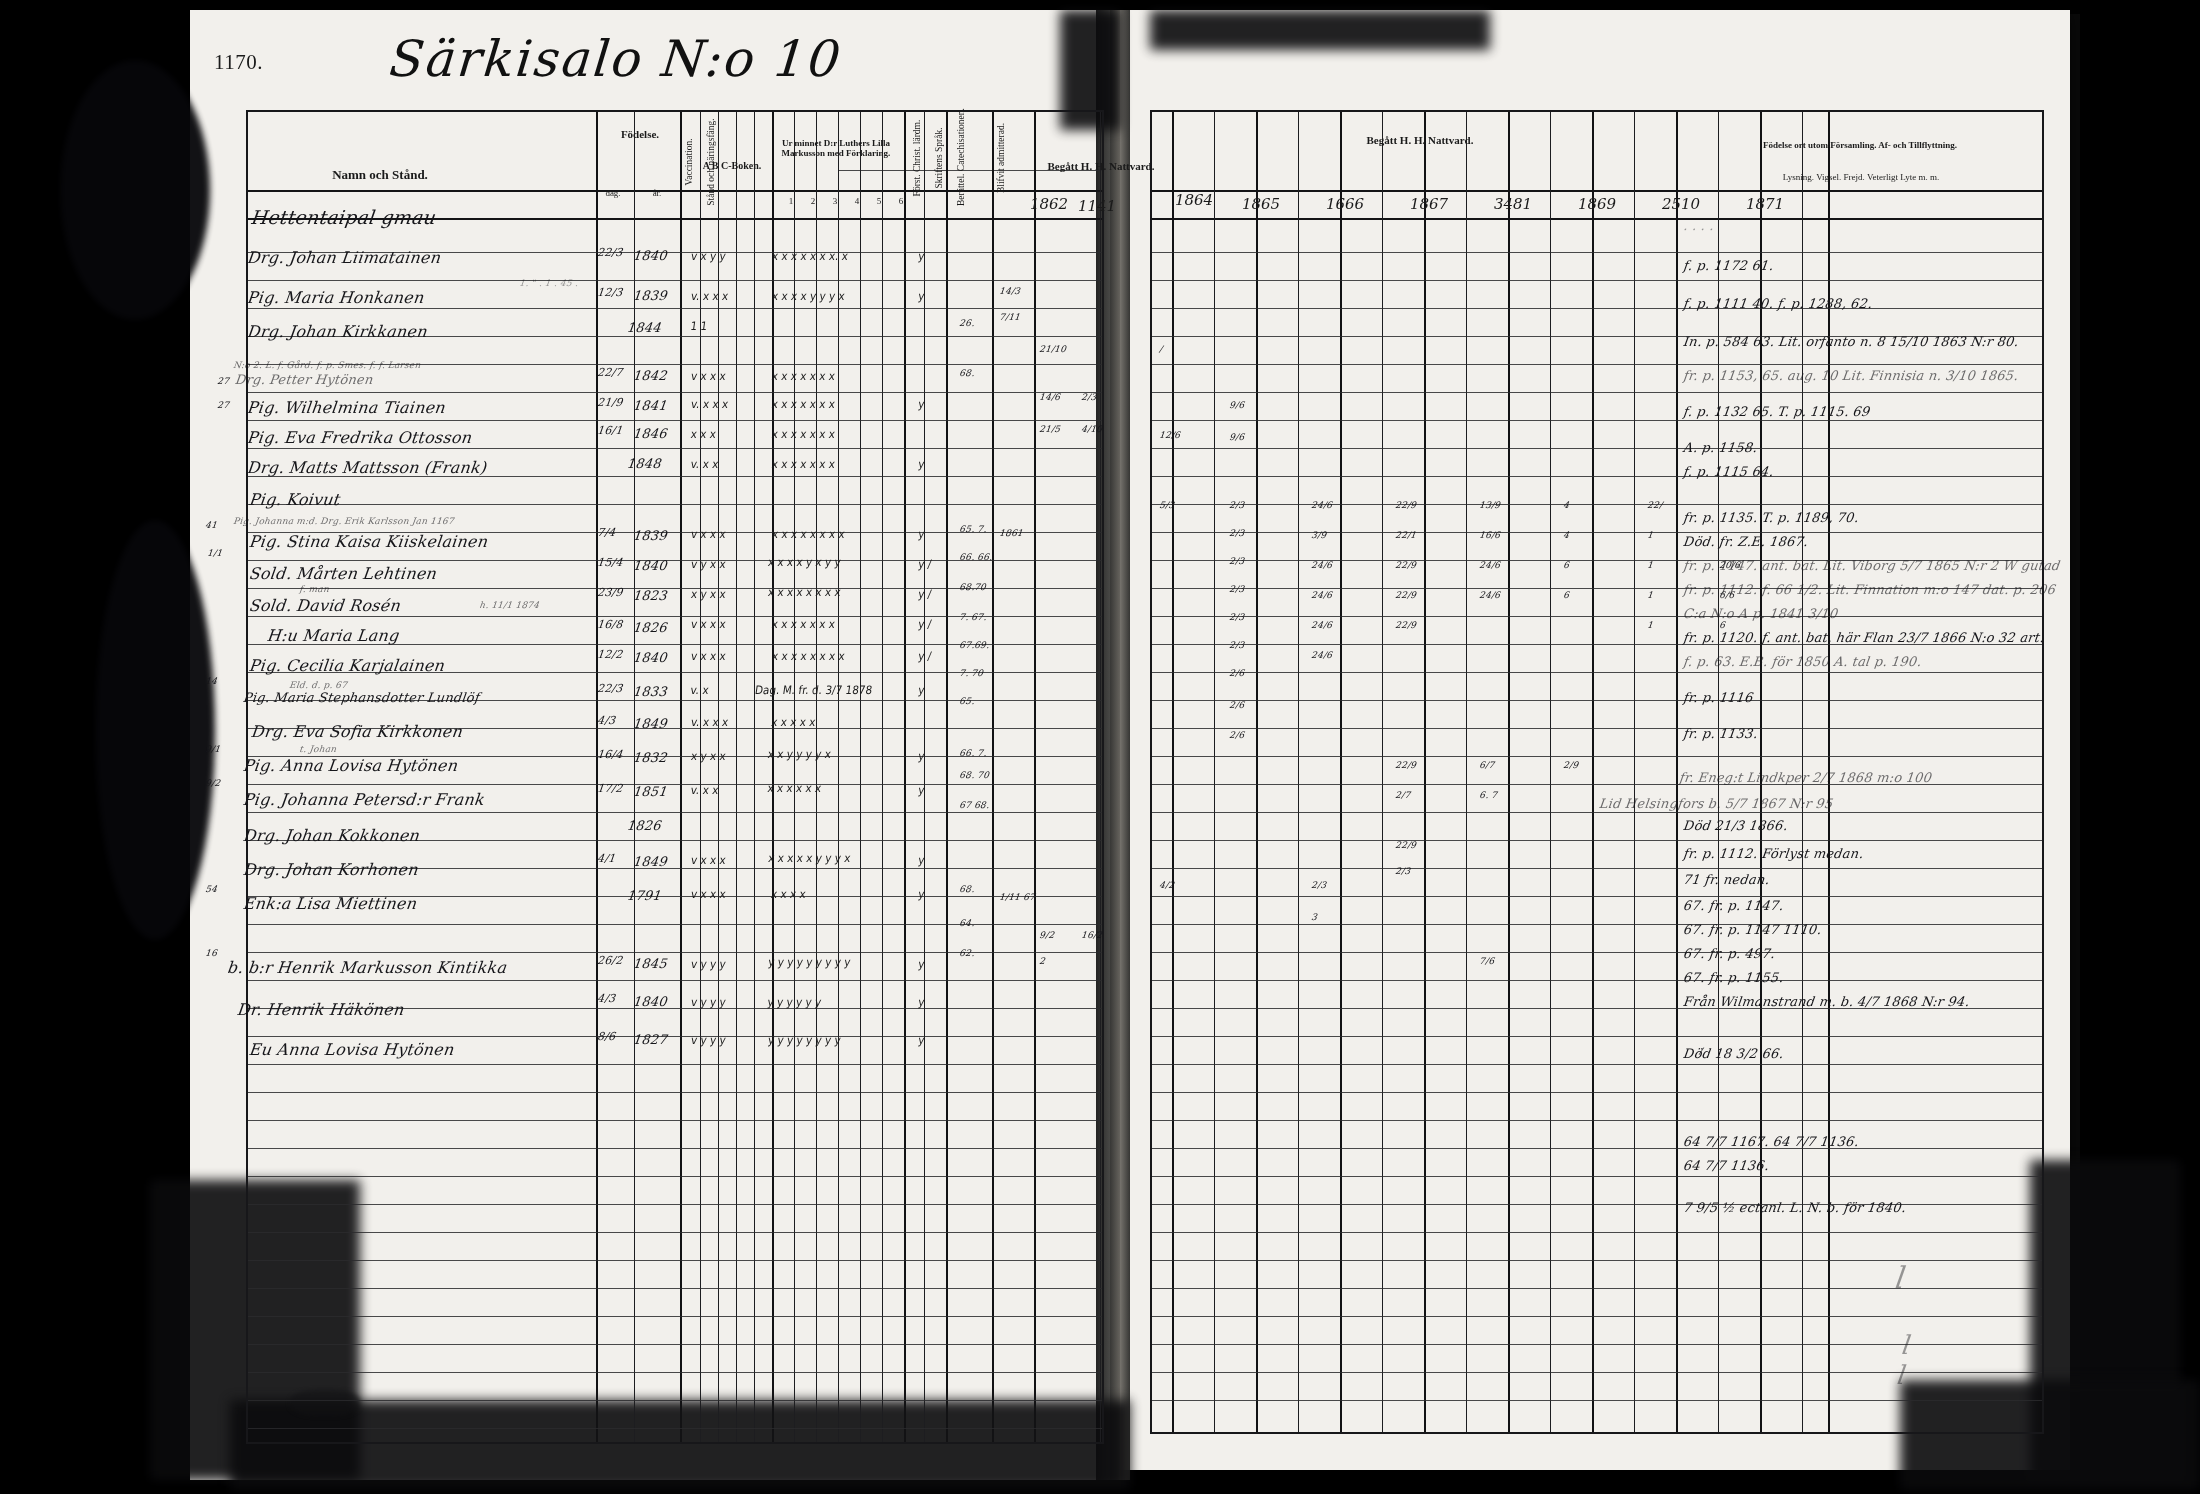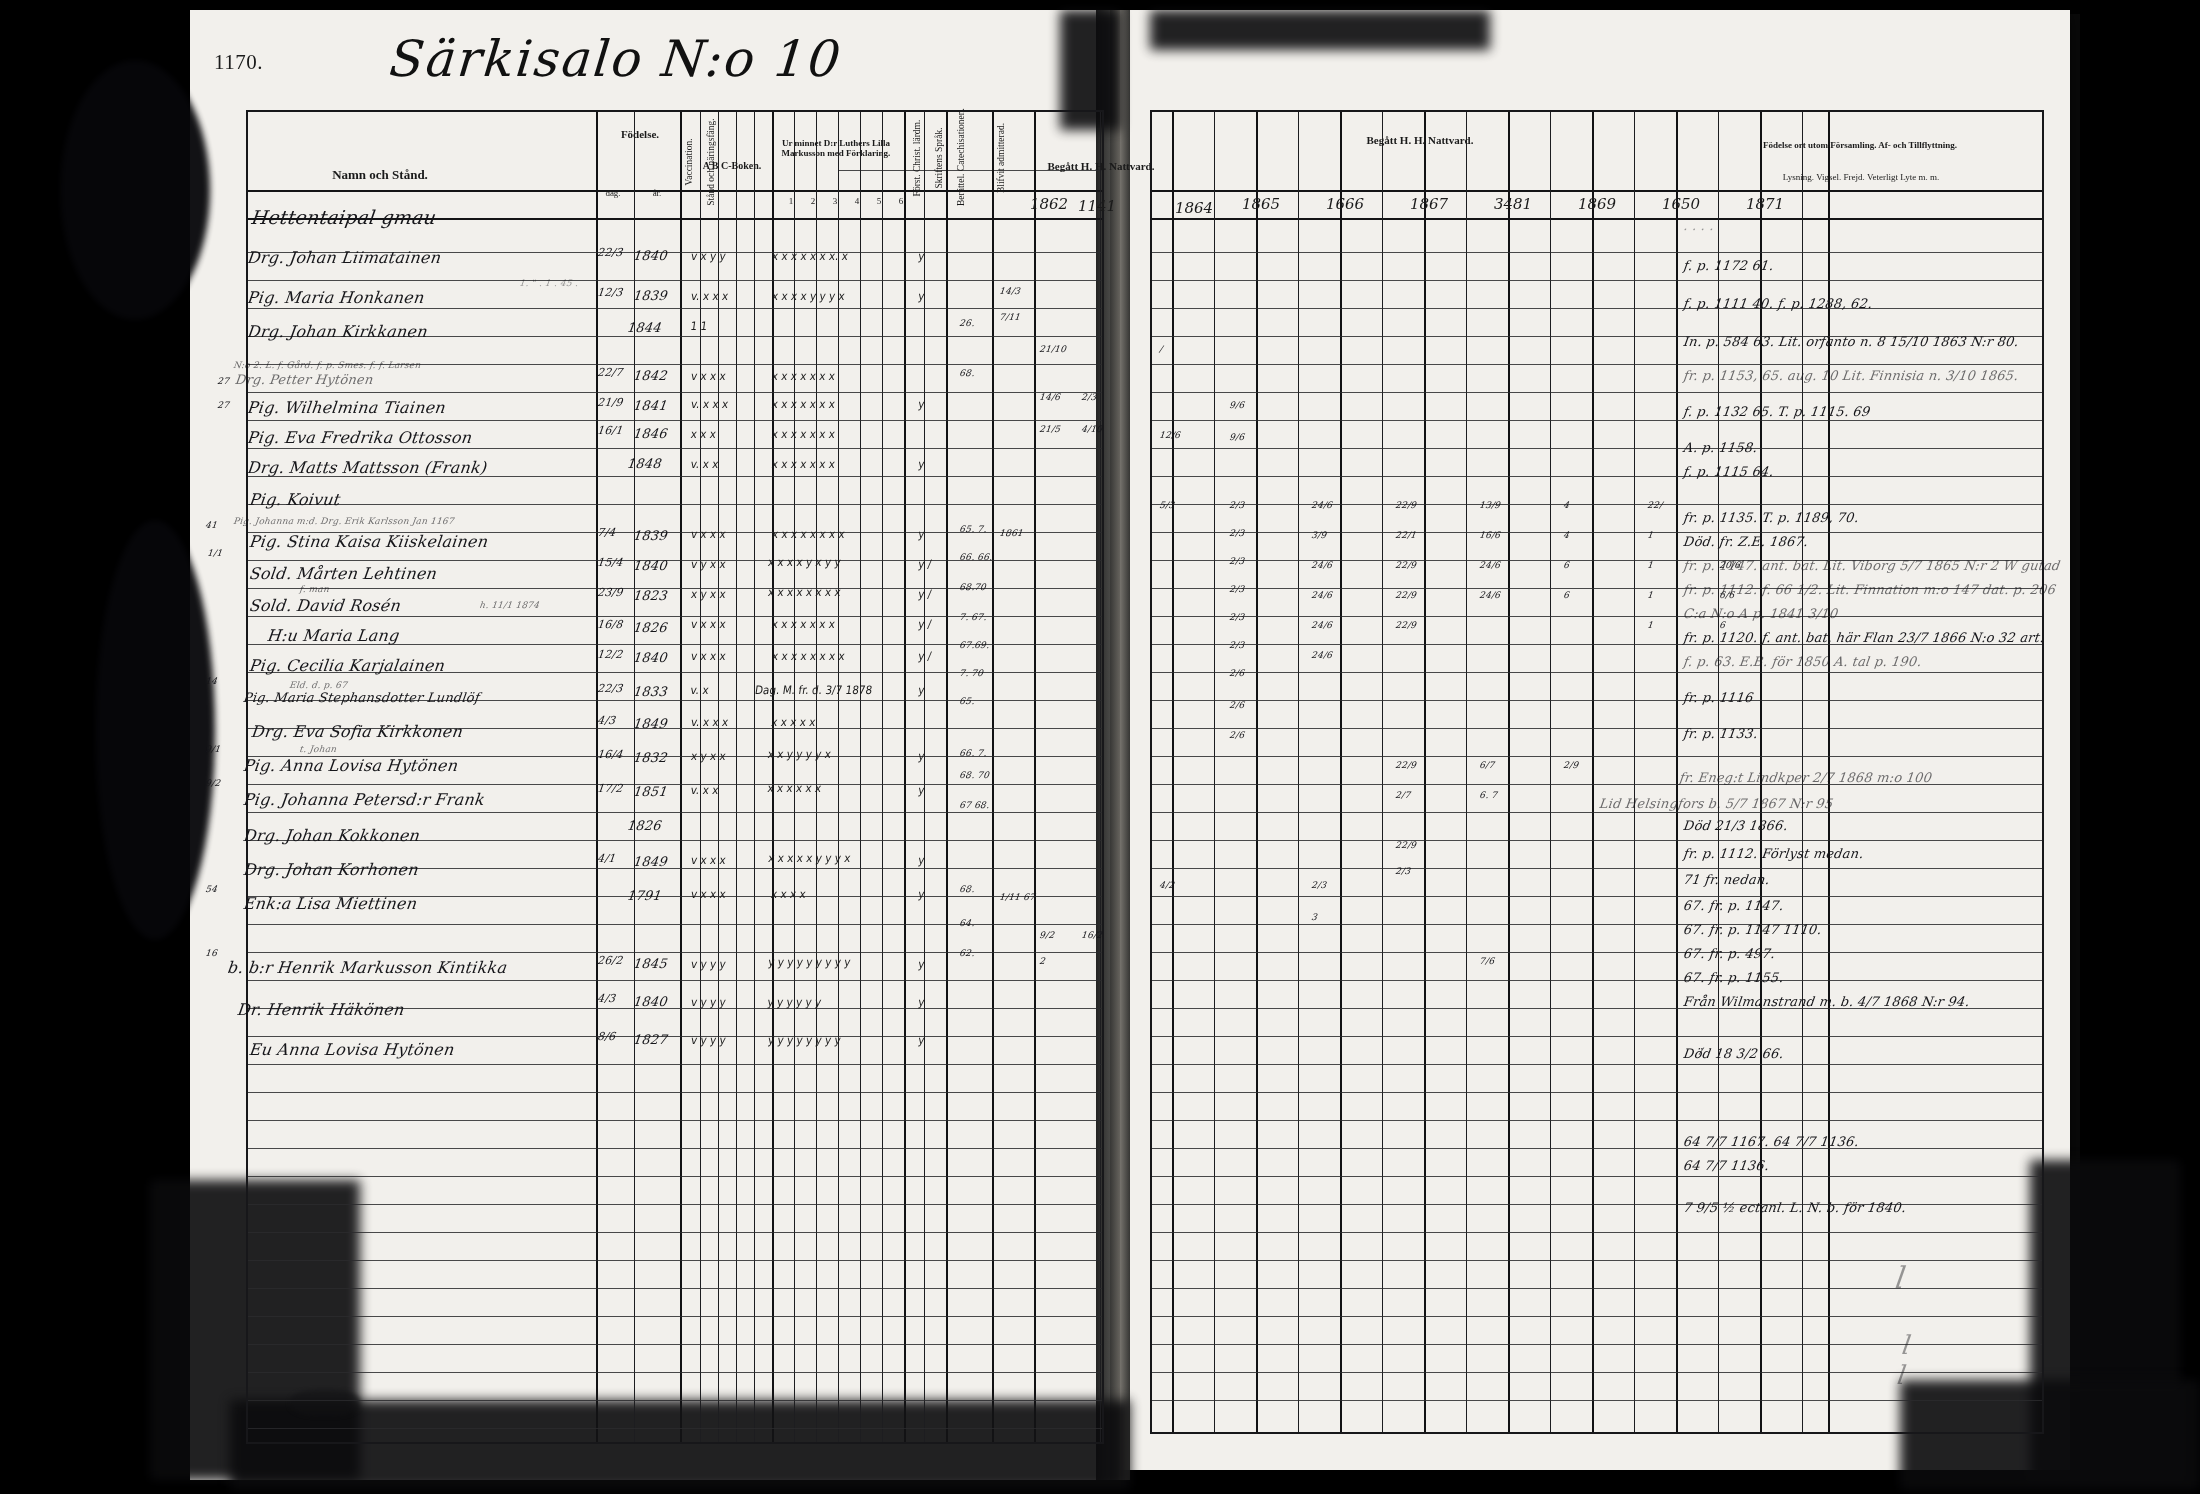--- a/index.html
+++ b/index.html
@@ -339,27 +339,27 @@
     <div class="hline" style="top:1120px;"></div>
     <div class="hline" style="top:1148px;"></div>
     <div class="hline" style="top:1176px;"></div>
     <div class="hline" style="top:1204px;"></div>
     <div class="hline" style="top:1232px;"></div>
     <div class="hline" style="top:1260px;"></div>
     <div class="hline" style="top:1288px;"></div>
   </div>
 
   <div class="colhead" style="left:1290px; top:134px; width:260px;">Begått H. H. Nattvard.</div>
-  <div class="colhead yr" style="left:1168px; top:200px; width:52px;">1864</div>
+  <div class="colhead yr" style="left:1168px; top:192px; width:52px;">1864</div>
   <div class="colhead yr" style="left:1232px; top:196px; width:58px;">1865</div>
   <div class="colhead yr" style="left:1316px; top:196px; width:58px;">1666</div>
   <div class="colhead yr" style="left:1400px; top:196px; width:58px;">1867</div>
   <div class="colhead yr" style="left:1484px; top:196px; width:58px;">3481</div>
   <div class="colhead yr" style="left:1568px; top:196px; width:58px;">1869</div>
-  <div class="colhead yr" style="left:1652px; top:196px; width:58px;">1650</div>
+  <div class="colhead yr" style="left:1652px; top:196px; width:58px;">2510</div>
   <div class="colhead yr" style="left:1736px; top:196px; width:58px;">1871</div>
 
   <div class="colhead small" style="left:1700px; top:140px; width:320px; font-weight:bold;">Födelse ort utom Församling. Af- och Tillflyttning.</div>
   <div class="colhead small" style="left:1716px; top:172px; width:290px;">Lysning. Vigsel. Frejd. Veterligt Lyte m. m.</div>
 
   <div class="hand hdrname" style="left:252px; top:206px;">Hettentaipal gmau</div>
 
   <div class="hand r" style="left:248px; top:248px;">Drg. Johan Liimatainen</div>
   <div class="hand r" style="left:248px; top:288px;">Pig. Maria Honkanen</div>
   <div class="hand r" style="left:248px; top:322px;">Drg. Johan Kirkkanen</div>

